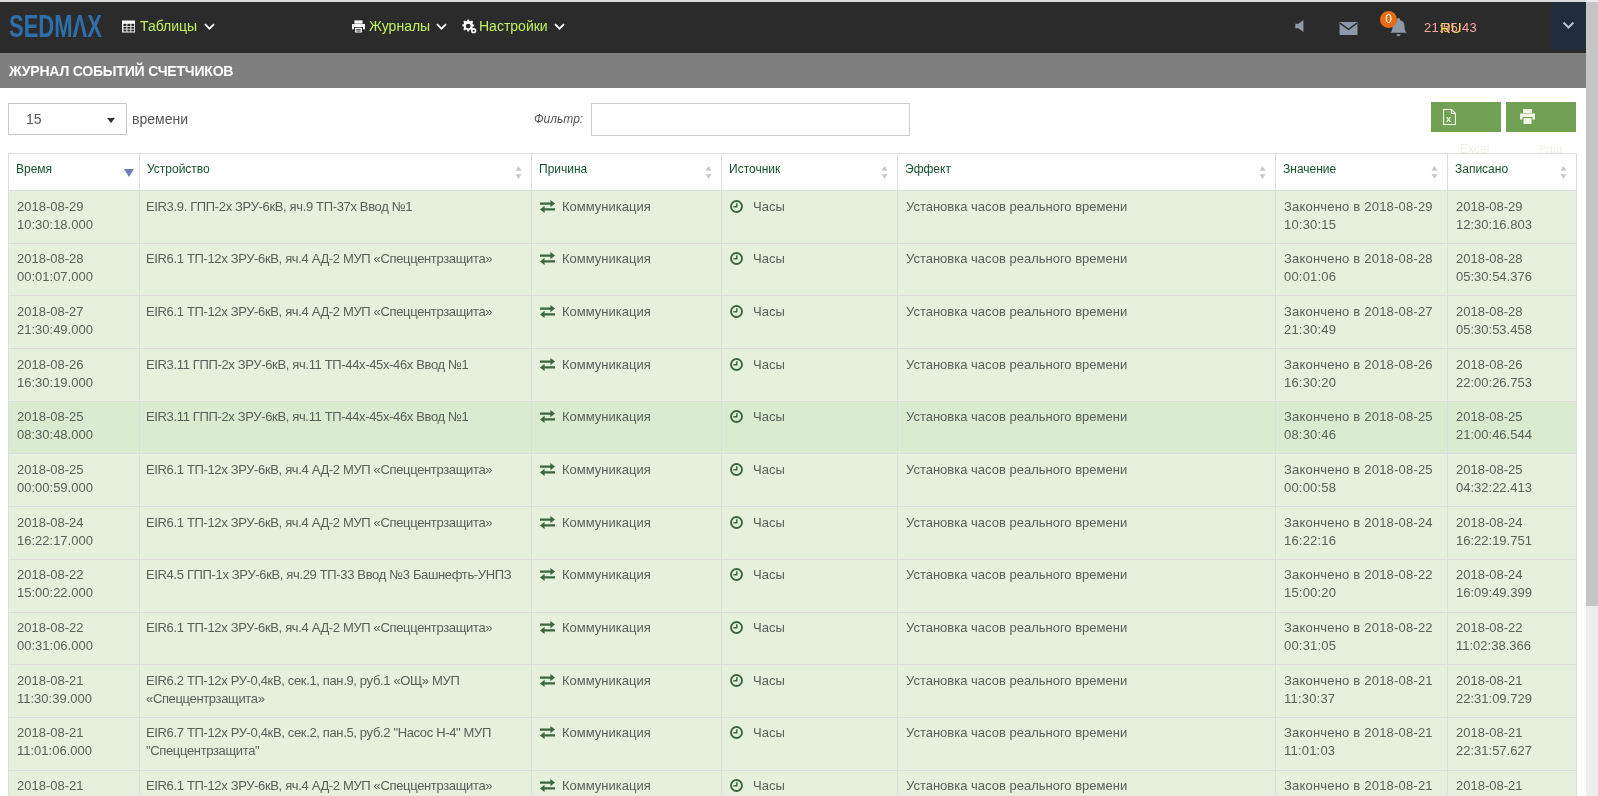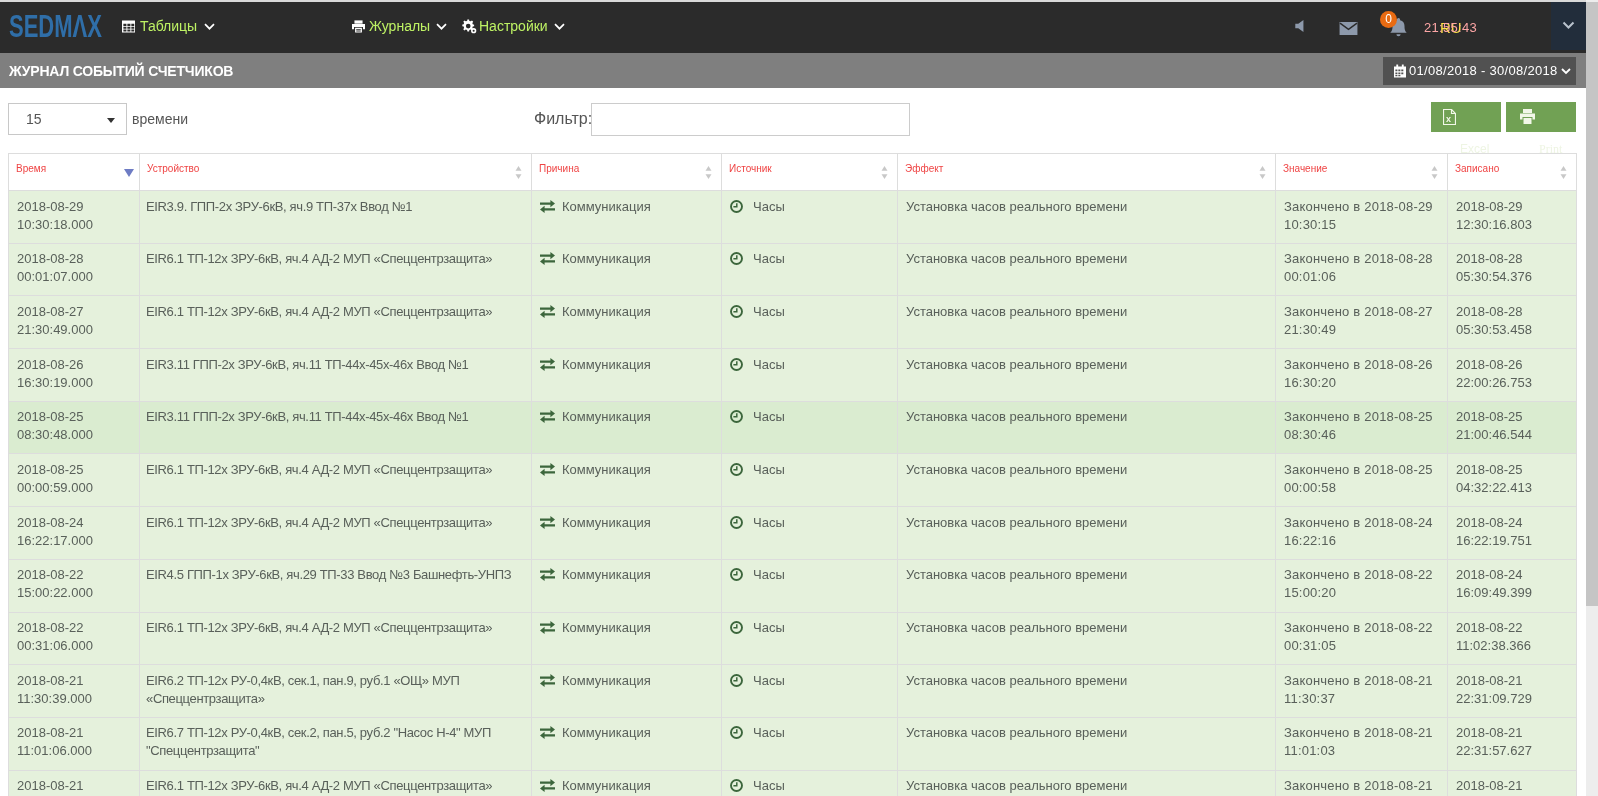--- a/index.html
+++ b/index.html
@@ -25,34 +25,34 @@
 .pagetitle { position:absolute; left:9px; top:10px; color:#fff; font-size:14px; font-weight:bold; letter-spacing:-0.2px; }
 .daterange { position:absolute; left:1383px; top:4px; width:193px; height:28px; background:#515151; color:#fff; font-size:13px; line-height:28px; }
 .daterange .dcal { position:absolute; left:11px; top:7px; }
 .daterange .dtext { position:absolute; left:26px; top:0; letter-spacing:0.3px; }
 .daterange .dchev { position:absolute; left:178px; top:11px; }
 
 
 .lenselect { position:absolute; left:8px; top:103px; width:119px; height:32px; border:1px solid #c8c8c8; background:#fff; font-size:14px; color:#555; line-height:30px; padding-left:17px; }
 .lenselect .sarrow { position:absolute; right:11px; top:14px; width:0; height:0; border-left:4.5px solid transparent; border-right:4.5px solid transparent; border-top:5.5px solid #333; }
 .zapisey { position:absolute; left:132px; top:103px; height:32px; line-height:32px; font-size:14px; color:#555; }
-.filtlabel { position:absolute; left:534px; top:103px; height:32px; line-height:32px; font-size:16px; color:#555; }
+.filtlabel { position:absolute; left:534px; top:103px; height:32px; line-height:32px; font-size:12px; color:#555;font-style:italic; }
 .filtinput { position:absolute; left:591px; top:103px; width:319px; height:33px; border:1px solid #ccc; background:#fff; }
 .btn { position:absolute; top:102px; height:30px; background:#71a154; color:#eef5e3; font-size:12px; }
 .btn svg { position:absolute; left:12px; top:7px; }
 .btn .blabel { position:absolute; left:29px; top:0; line-height:30px;margin-top:32px; }
 .btn.excel { left:1431px; width:70px; }
 .btn.print { left:1506px; width:70px;font-family:Liberation Serif, serif; }
 .btn.print svg { left:14px; }
 .btn.print .blabel { left:33px; }
 
 
 table { position:absolute; left:8px; top:153px; width:1568px; border-collapse:collapse; table-layout:fixed; font-size:13px; color:#59605a; }
 th, td { border:1px solid #ddd; vertical-align:top; text-align:left; font-weight:normal; }
-th { color:#ef4444; font-size:10px; padding:6px 20px 8px 7px; height:37px; position:relative; background:#fff; line-height:18px; }
+th { color:#14532d; font-size:12px; padding:6px 20px 8px 7px; height:37px; position:relative; background:#fff; line-height:18px; }
 td { padding:6.5px 8px 0 8px; height:52.7px; line-height:18px; background:#e5f1dc; white-space:nowrap; overflow:hidden; }
 tr.hov td { background:#daecd0; }
 td.c6 { letter-spacing:0.2px; }
 td.c2 { padding-left:6px; }
 td.c2 { letter-spacing:-0.35px; }
 .sorts { position:absolute; right:9px; top:12px; }
 .sdown { position:absolute; right:5px; top:15px; width:0; height:0; border-left:5.5px solid transparent; border-right:5.5px solid transparent; border-top:8px solid #6e7cc4; }
 .cicon { display:inline-block; vertical-align:-2px; margin-right:7px; }
 </style>
 </head>
@@ -108,31 +108,20 @@
   <div class="clock">21:55:43</div>
   <div class="chevbox">
       <svg width="13" height="9" viewBox="0 0 13 9">
         <path d="M1.5 1.5l5 5 5-5" stroke="#b9c2cc" stroke-width="2" fill="none"></path>
       </svg>
     </div>
 </div>
 
 <div class="graybar">
   <div class="pagetitle">ЖУРНАЛ СОБЫТИЙ СЧЕТЧИКОВ</div>
-  <div class="daterange">
-    <svg class="dcal" width="12" height="14" viewBox="0 0 13 14" fill="#fff">
-        <path d="M0 2h13v12H0zM1.5 5.3h2.2v2H1.5zm3.2 0h2.2v2H4.7zm3.2 0h2.2v2H7.9zM1.5 8.5h2.2v2H1.5zm3.2 0h2.2v2H4.7zm3.2 0h2.2v2H7.9zM1.5 11.2h2.2v1.6H1.5zm3.2 0h2.2v1.6H4.7z" fill-rule="evenodd"></path>
-        <rect x="2.5" y="0" width="2" height="3" fill="#fff"></rect>
-        <rect x="8.5" y="0" width="2" height="3" fill="#fff"></rect>
-      </svg>
-    <span class="dtext">01/08/2018 - 30/08/2018</span>
-    <svg class="dchev" width="10" height="7" viewBox="0 0 10 7">
-        <path d="M1 1l4 4 4-4" stroke="#fff" stroke-width="1.8" fill="none"></path>
-      </svg>
-  </div>
 </div>
 
 <div class="lenselect">15<span class="sarrow"></span></div>
 <div class="zapisey">времени</div>
 <div class="filtlabel">Фильтр:</div>
 <div class="filtinput"></div>
 <div class="btn excel">
   <svg width="13" height="16" viewBox="0 0 13 16">
       <path d="M0.5 0.5h8l4 4v11h-12z" fill="none" stroke="#f2f7e8" stroke-width="1.2"></path>
       <path d="M8.5 0.5v4h4" fill="none" stroke="#f2f7e8" stroke-width="1.2"></path>

